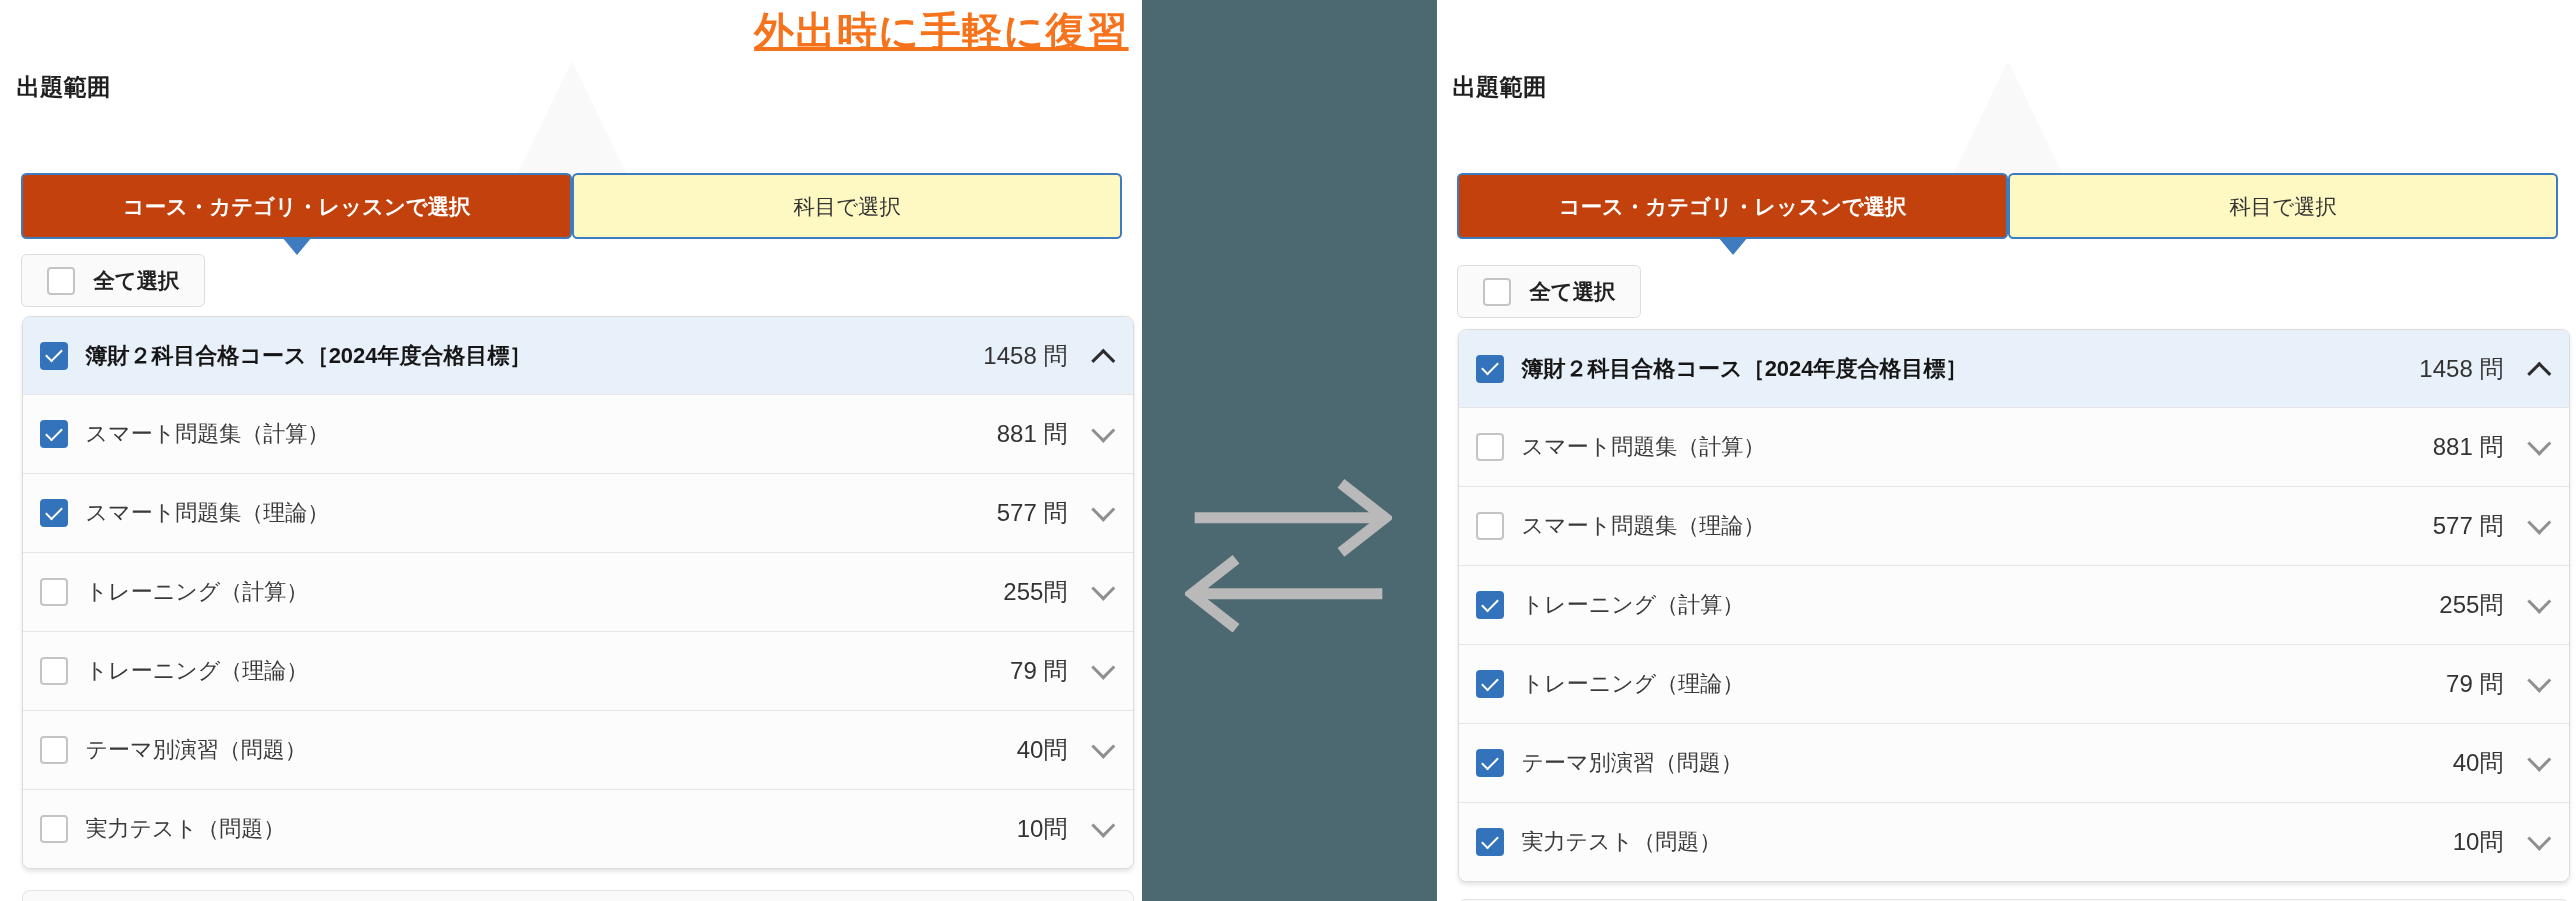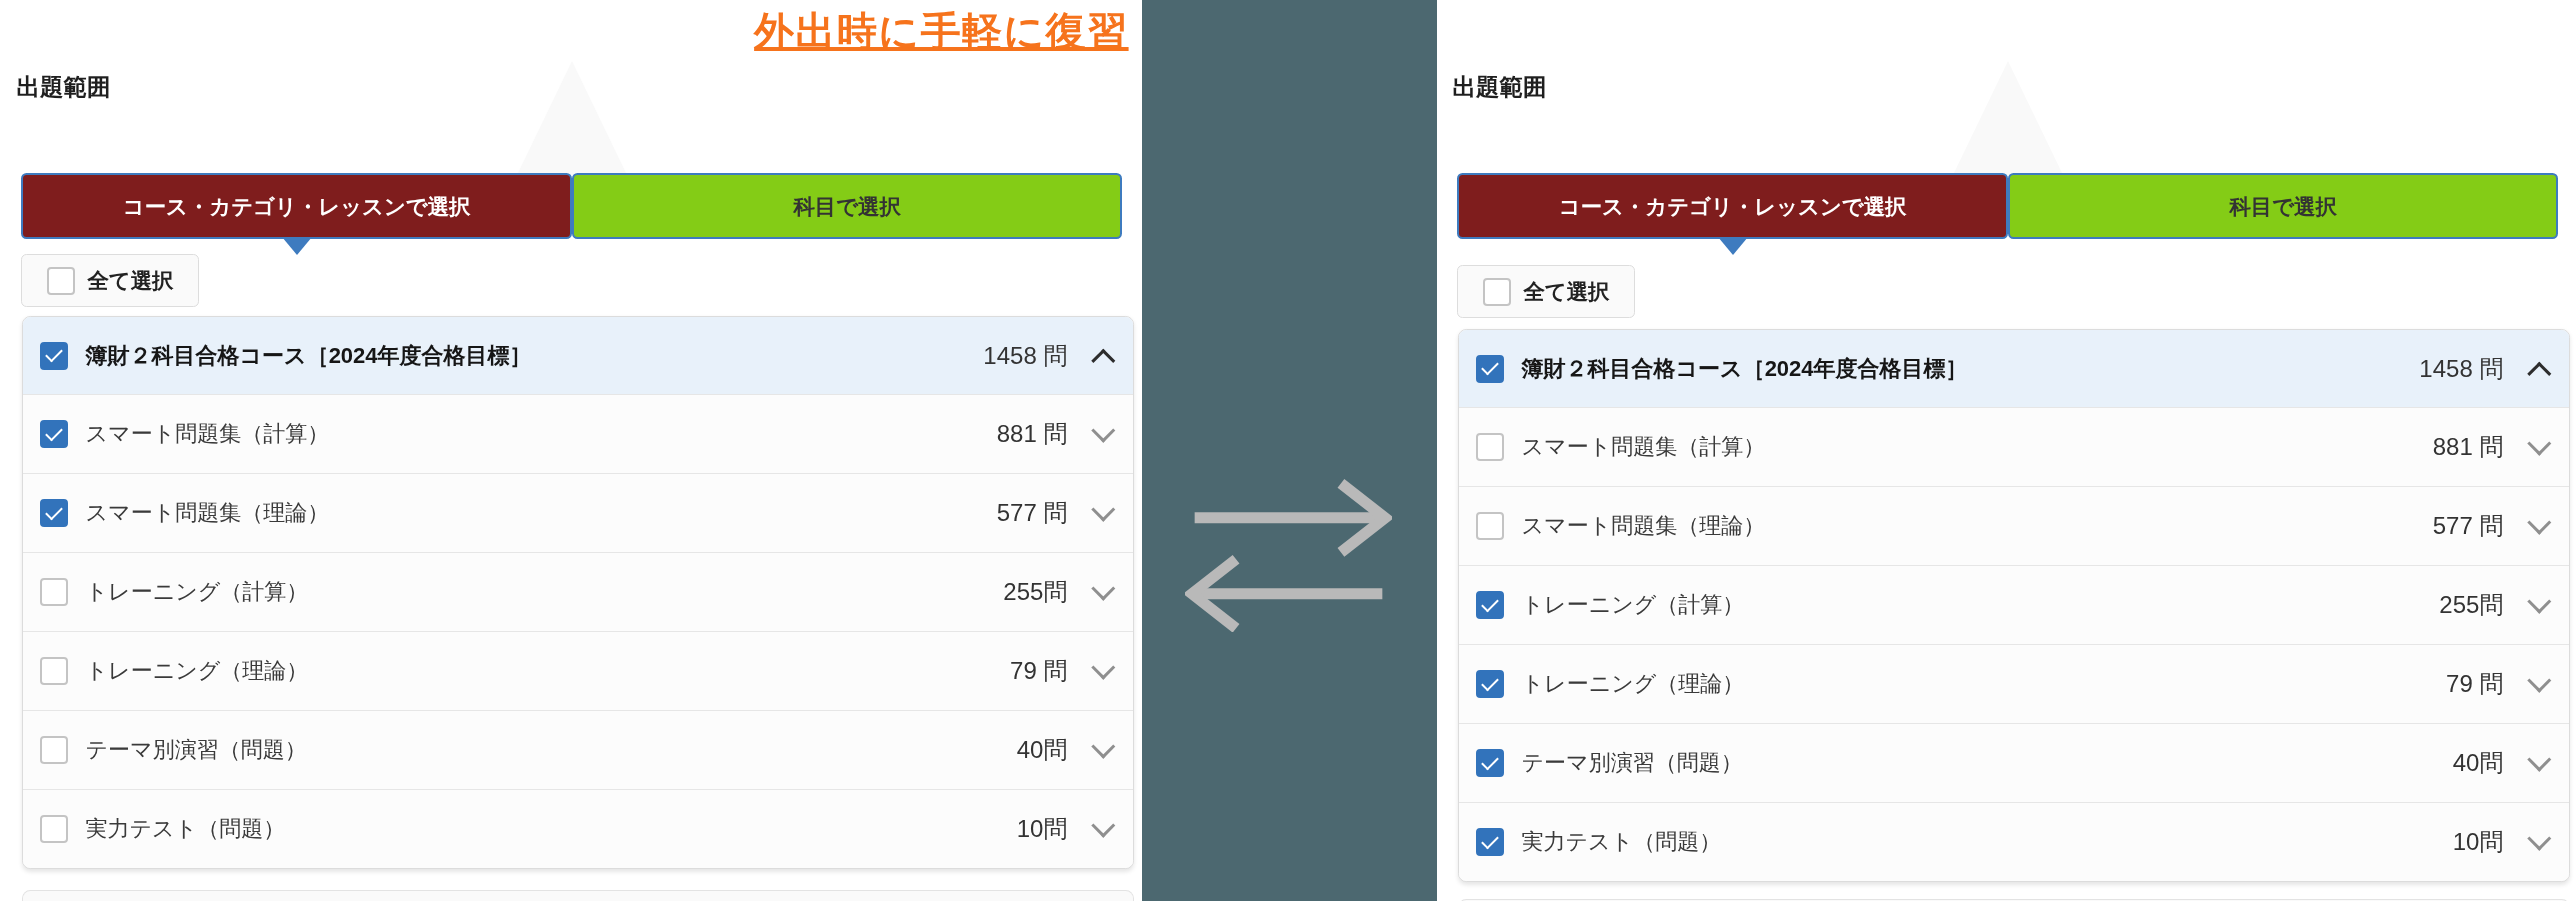--- a/index.html
+++ b/index.html
@@ -36,39 +36,39 @@
   
   .tabs {
     position:absolute; top:173px; left:21.4px; width:1101px; height:66px;
     display:flex;
   }
   .tab {
     flex:1; height:66px; font-size:21.4px; cursor:pointer;
     font-family:inherit; padding:0;
   }
   .tab.active {
-    background:#7f1d1d; border:2.1px solid #3e7bbf; border-radius:5.5px;
+    background:#c2410c; border:2.1px solid #3e7bbf; border-radius:5.5px;
     color:#ffffff; font-weight:bold;
   }
   .tab.inactive {
-    background:#84cc16; border:2.1px solid #3e7bbf; border-radius:5.5px;
-    color:#333333; font-weight:bold;
+    background:#fef9c3; border:2.1px solid #3e7bbf; border-radius:5.5px;
+    color:#333333; font-weight:normal;
   }
   .tab-pointer {
     position:absolute; top:64px; left:25%; margin-left:-15px;
     width:0; height:0;
     border-left:15px solid transparent;
     border-right:15px solid transparent;
     border-top:18px solid #3e7bbf;
   }
 
   
   .select-all {
     position:absolute; left:21.4px; height:53px;
-    display:flex; align-items:center; gap:12px; padding:0 25px;
+    display:flex; align-items:center; gap:18px; padding:0 25px;
     background:#fafafa; border:1.4px solid #dddddd; border-radius:5.5px;
     font-size:21.4px; font-weight:bold; color:#222; cursor:pointer;
     font-family:inherit;
   }
   #panel-left  .select-all { top:254px; }
   #panel-right .select-all { top:265px; }
 
   
   .checkbox {
     display:inline-block; width:28px; height:28px; flex:0 0 28px;

